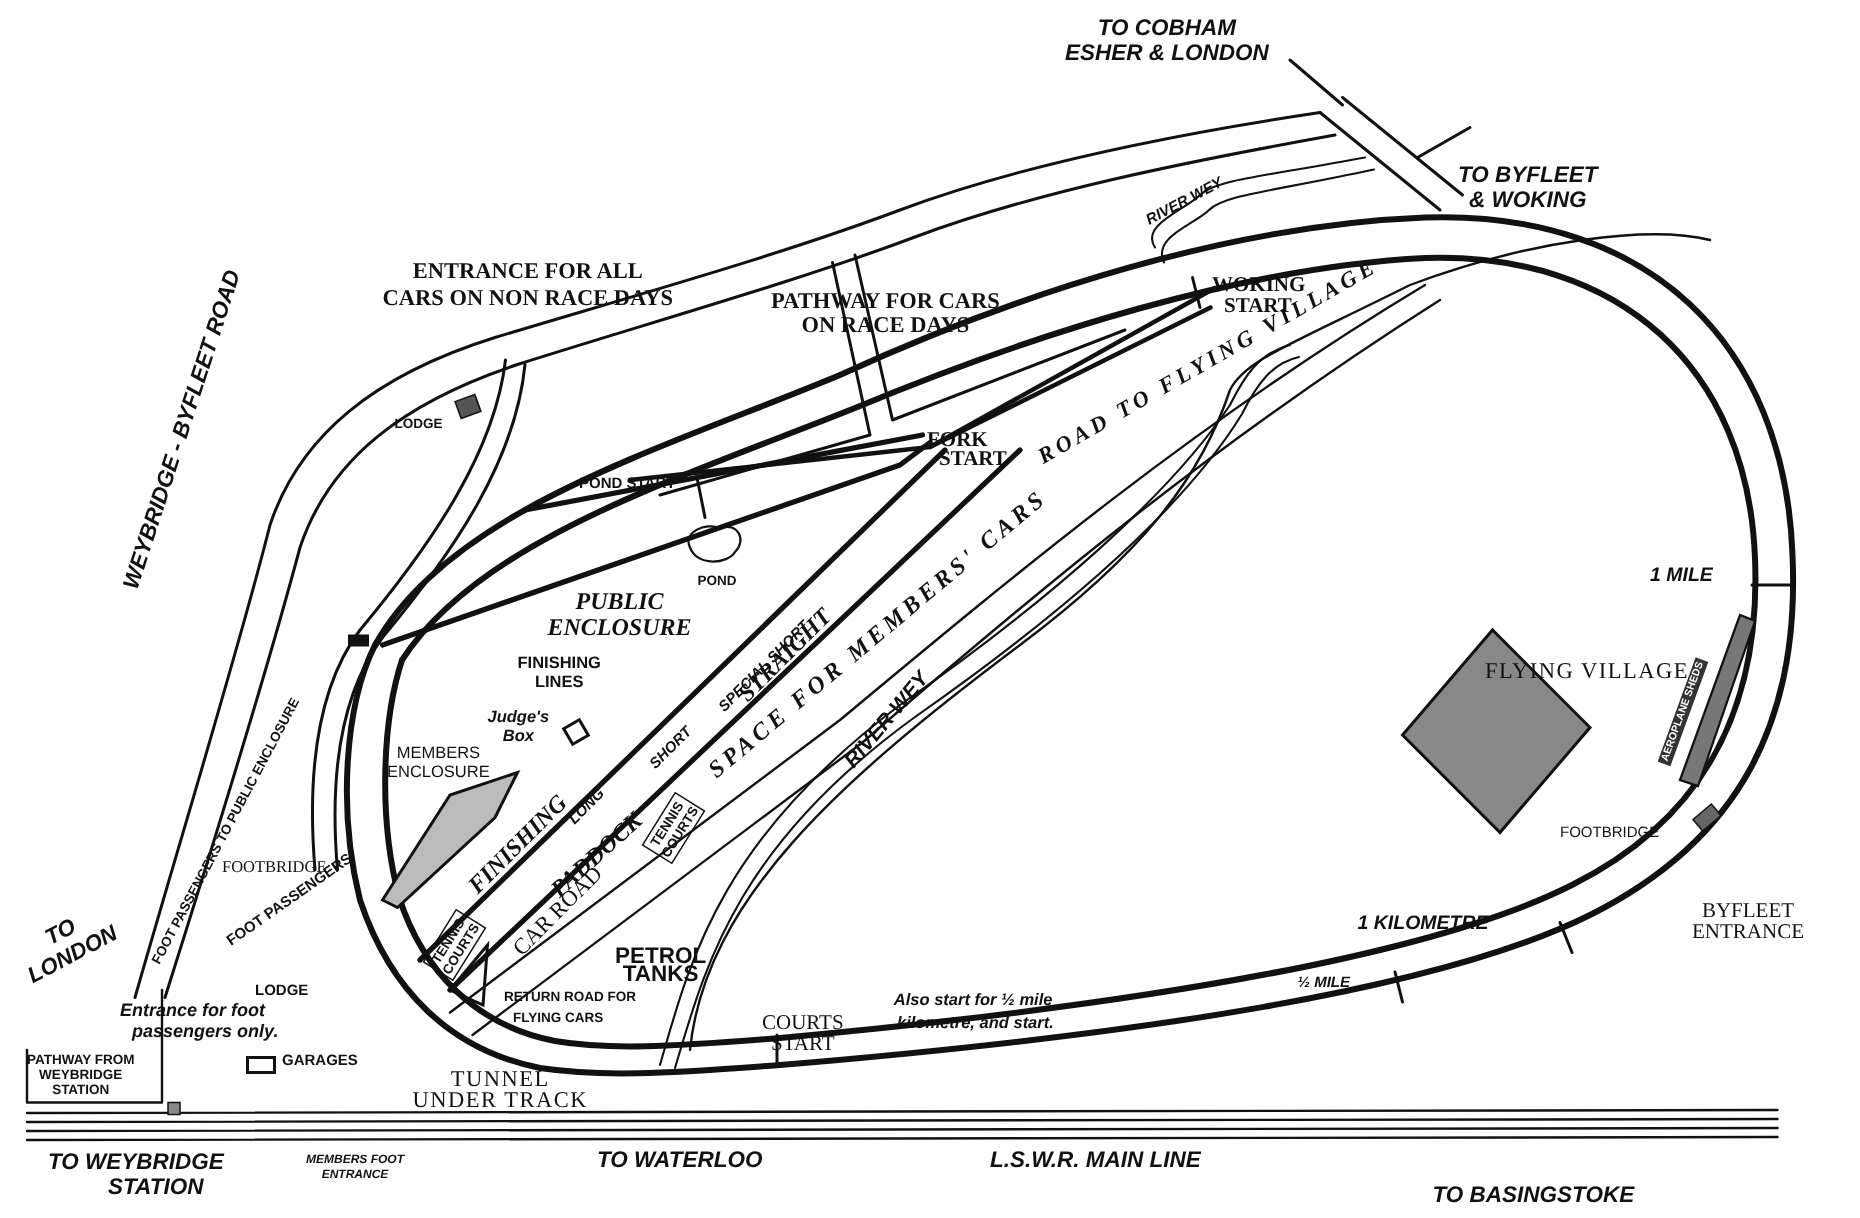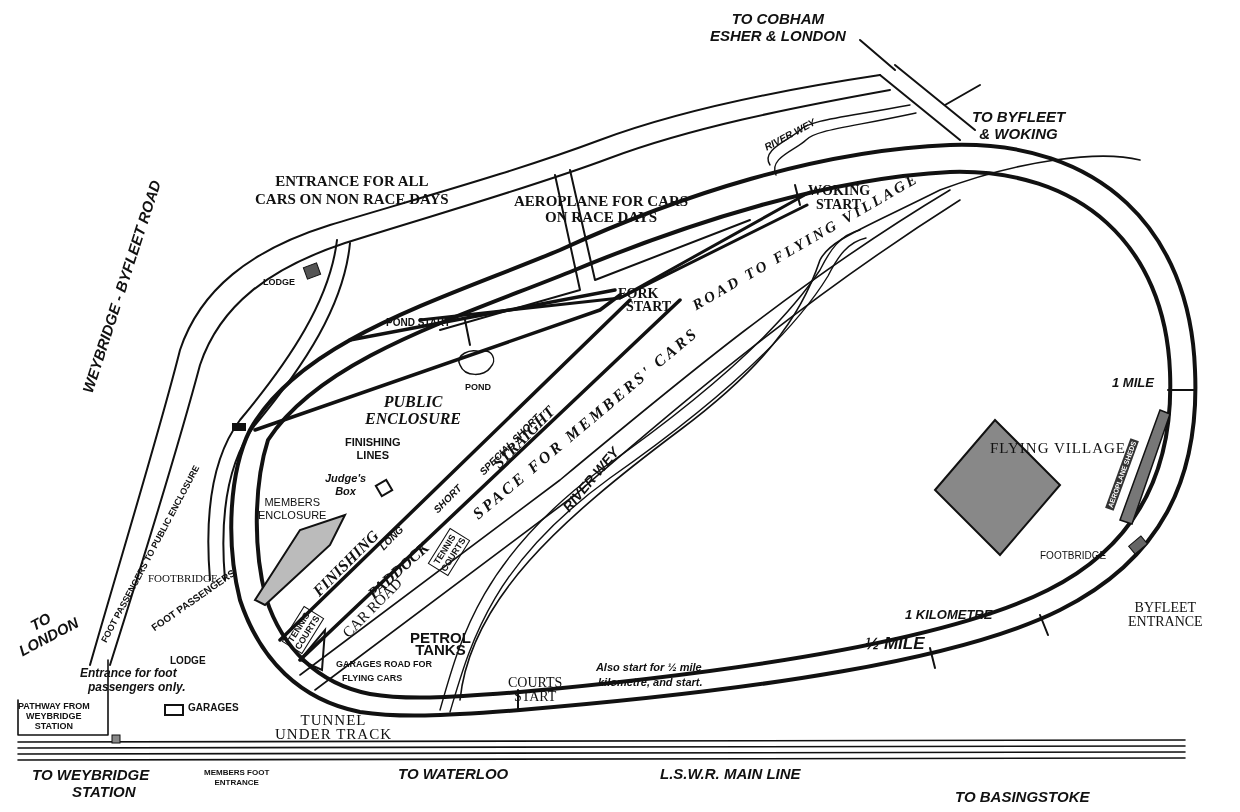--- a/index.html
+++ b/index.html
@@ -122,21 +122,21 @@
   </div>
 <div class="lbl ital sans" style="left:398px;top:766px;font-size:15px;">TO WATERLOO</div>
 <div class="lbl ital sans" style="left:660px;top:766px;font-size:15px;">L.S.W.R. MAIN LINE</div>
 <div class="lbl ital sans" style="left:955px;top:766px;font-size:15px;margin-top:23px;">TO BASINGSTOKE</div>
 
 <div class="lbl b c" style="left:255px;top:172px;font-size:15px;line-height:18px;">
     <div>ENTRANCE FOR ALL</div>
     <div>CARS ON NON RACE DAYS</div>
   </div>
 <div class="lbl b c" style="left:514px;top:193px;font-size:15px;line-height:16px;">
-    <div>AEROPLANE FOR CARS</div>
+    <div>PATHWAY FOR CARS</div>
     <div>ON RACE DAYS</div>
   </div>
 <div class="lbl b" style="left:808px;top:184px;font-size:14px;line-height:14px;">
     <div>WOKING</div>
     <div style="padding-left:8px">START</div>
   </div>
 <div class="lbl b" style="left:618px;top:287px;font-size:14px;line-height:13px;">
     <div>FORK</div>
     <div style="padding-left:8px">START</div>
   </div>
@@ -182,40 +182,40 @@
 <div class="lbl sans c" style="left:428px;top:540px;font-size:9px;line-height:10px;transform:rotate(-58deg);border:1.5px solid #111;padding:1px;">
     <div>TENNIS</div>
     <div>COURTS</div>
   </div>
 <div class="lbl" style="left:340px;top:630px;font-size:15px;transform:rotate(-45deg);transform-origin:left top;">CAR ROAD</div>
 <div class="lbl sans c" style="left:410px;top:615px;font-size:15px;line-height:12px;margin-top:17px;">
     <div>PETROL</div>
     <div>TANKS</div>
   </div>
 <div class="lbl sans" style="left:336px;top:657px;font-size:9px;line-height:14px;">
-    <div>GARAGES ROAD FOR</div>
+    <div>RETURN ROAD FOR</div>
     <div style="padding-left:6px">FLYING CARS</div>
   </div>
 <div class="lbl c" style="left:275px;top:713px;font-size:15px;line-height:14px;letter-spacing:1px;">
     <div>TUNNEL</div>
     <div>UNDER TRACK</div>
   </div>
 
 <div class="lbl c" style="left:508px;top:676px;font-size:14px;line-height:14px;">
     <div>COURTS</div>
     <div>START</div>
   </div>
 <div class="lbl ital sans" style="left:595px;top:660px;font-size:11px;line-height:15px;text-align:center;">
     <div>Also start for ½ mile</div>
     <div style="padding-left:3px">kilometre, and start.</div>
   </div>
 
-<div class="lbl ital sans" style="left:1100px;top:376px;font-size:13px;margin-left:12px;">1 MILE</div>
+<div class="lbl ital sans" style="left:1100px;top:376px;font-size:13px;">1 MILE</div>
 <div class="lbl ital sans" style="left:905px;top:608px;font-size:13px;">1 KILOMETRE</div>
-<div class="lbl ital sans" style="left:865px;top:635px;font-size:17px;">½ MILE</div>
+<div class="lbl ital sans" style="left:865px;top:651px;font-size:10px;">½ MILE</div>
 
 <div class="lbl" style="left:990px;top:441px;font-size:15px;letter-spacing:1px;">FLYING VILLAGE</div>
 <div class="lbl sans" style="left:1085px;top:470px;font-size:7px;color:#fff;background:#333;padding:1px 2px;transform:rotate(-70deg);">AEROPLANE SHEDS</div>
 <div class="lbl sans" style="left:1040px;top:551px;font-size:10px;font-weight:normal;">FOOTBRIDGE</div>
 <div class="lbl c" style="left:1128px;top:601px;font-size:14px;line-height:14px;">
     <div>BYFLEET</div>
     <div>ENTRANCE</div>
   </div>
 
 <div class="lbl" style="left:148px;top:573px;font-size:11px;">FOOTBRIDGE</div>
@@ -224,16 +224,16 @@
 <div class="lbl ital sans" style="left:80px;top:666px;font-size:12px;line-height:14px;">
     <div>Entrance for foot</div>
     <div style="padding-left:8px">passengers only.</div>
   </div>
 <div class="lbl sans c" style="left:18px;top:701px;font-size:9px;line-height:10px;">
     <div>PATHWAY FROM</div>
     <div>WEYBRIDGE</div>
     <div>STATION</div>
   </div>
 <div class="lbl sans" style="left:188px;top:703px;font-size:10px;">GARAGES</div>
-<div class="lbl sans c" style="left:204px;top:768px;font-size:8px;line-height:10px;">
+<div class="lbl sans c" style="left:204px;top:768px;font-size:8px;line-height:10px;font-style:italic;">
     <div>MEMBERS FOOT</div>
     <div>ENTRANCE</div>
   </div>
 
 </body></html>

